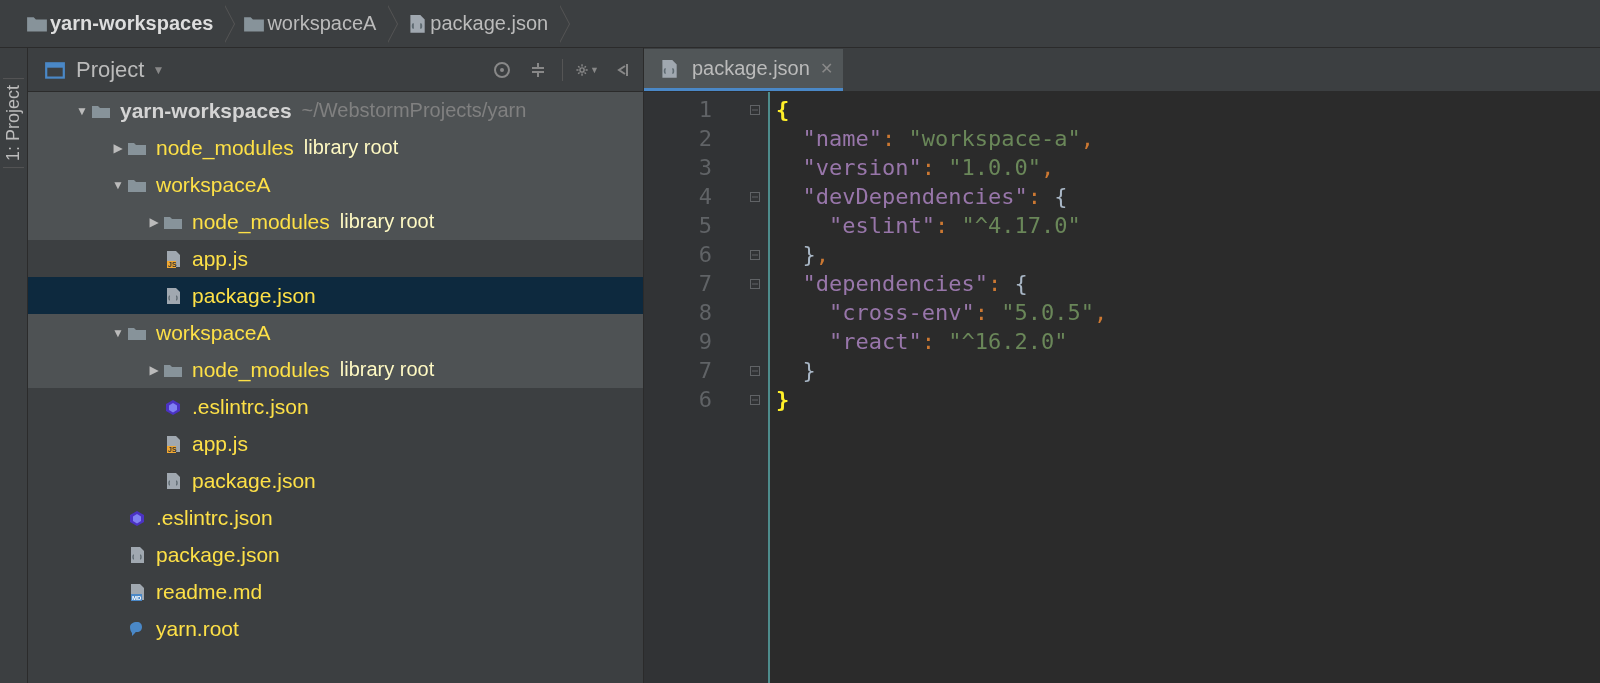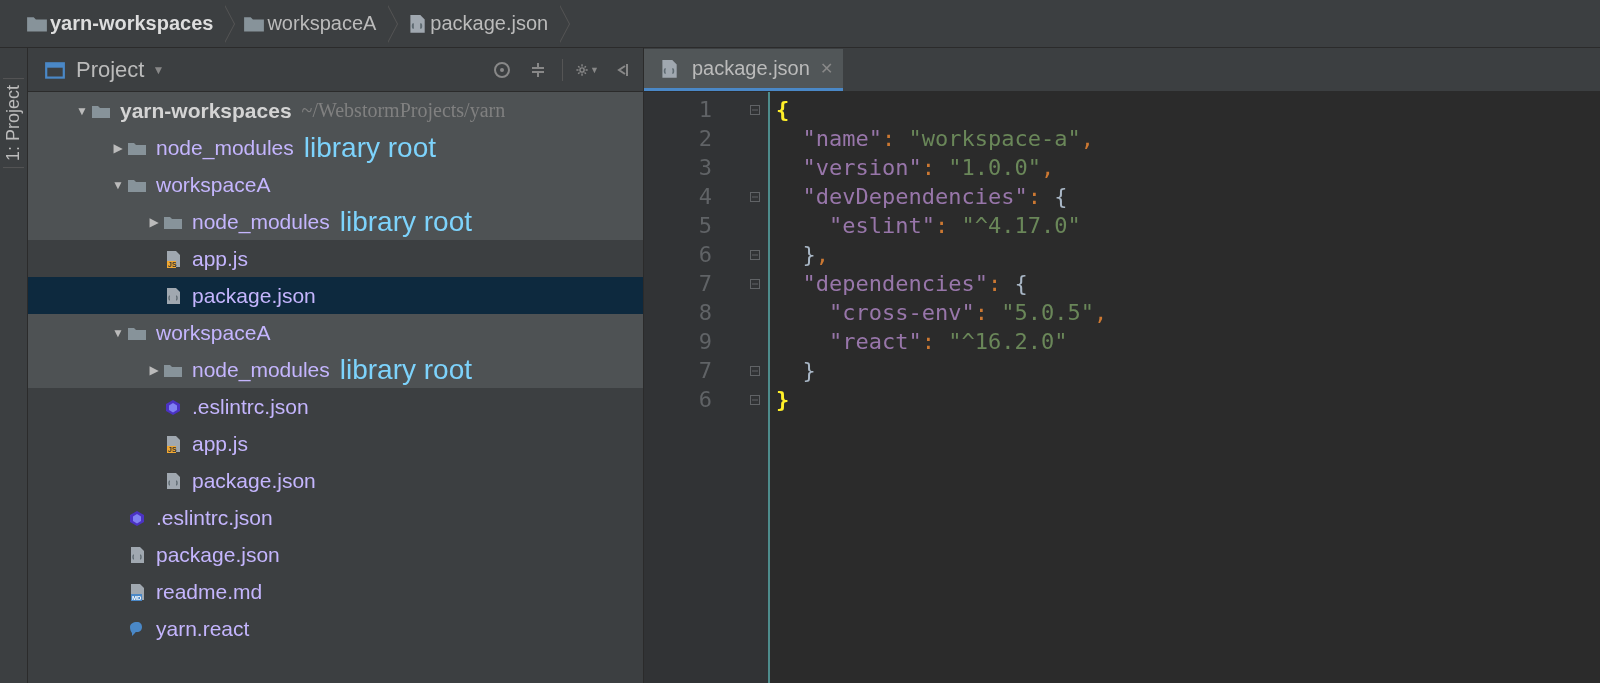--- a/index.html
+++ b/index.html
@@ -142,24 +142,24 @@
   background: #4e5254;
 }
 .tree-arrow {
   width: 16px;
   display: inline-flex;
   justify-content: center;
   color: #bbbbbb;
   font-size: 12px;
 }
 .tree-indent { display: inline-block; }
-.tree-label { color: #c4b5fd; margin-left: 6px; }
+.tree-label { color: #fde047; margin-left: 6px; }
 .tree-label.bold { font-weight: bold; color: #d4d4d4; }
-.tree-suffix { color: #7dd3fc; margin-left: 10px; font-size: 28px; }
-.tree-path { color: #808080; margin-left: 10px; font-size: 20px; font-family: Liberation Serif, serif; }
+.tree-suffix { color: #fef9c3; margin-left: 10px; font-size: 20px; }
+.tree-path { color: #808080; margin-left: 10px; font-size: 20px; }
 
 
 .editor-area {
   flex: 1;
   display: flex;
   flex-direction: column;
   background: #2b2b2b;
 }
 .tab-bar {
   height: 44px;
@@ -481,21 +481,21 @@
           <span class="tree-label">readme.md</span>
         </div>
         <div class="tree-row">
           <span class="tree-indent" style="width:82px"></span>
           <span class="tree-arrow"></span>
           <span class="icon icon-lock">
             <svg viewBox="0 0 20 18">
               <path fill="#4a88c7" d="M10 2 c3 0 5 2 5 5 c0 3 -2 5 -5 5 c-1 0 -2 0 -2 1 l-3 3 v-3 c-1 -1 -2 -3 -2 -6 c0 -3 3 -5 7 -5 z"></path>
             </svg>
           </span>
-          <span class="tree-label">yarn.react</span>
+          <span class="tree-label">yarn.root</span>
         </div>
       </div>
   </div>
 
   <div class="editor-area">
     <div class="tab-bar">
       <div class="tab">
         <span class="icon">
           <svg viewBox="0 0 20 18">
               <path fill="#a0a8b0" d="M4 1 h9 l4 4 v12 h-13 z"></path>

